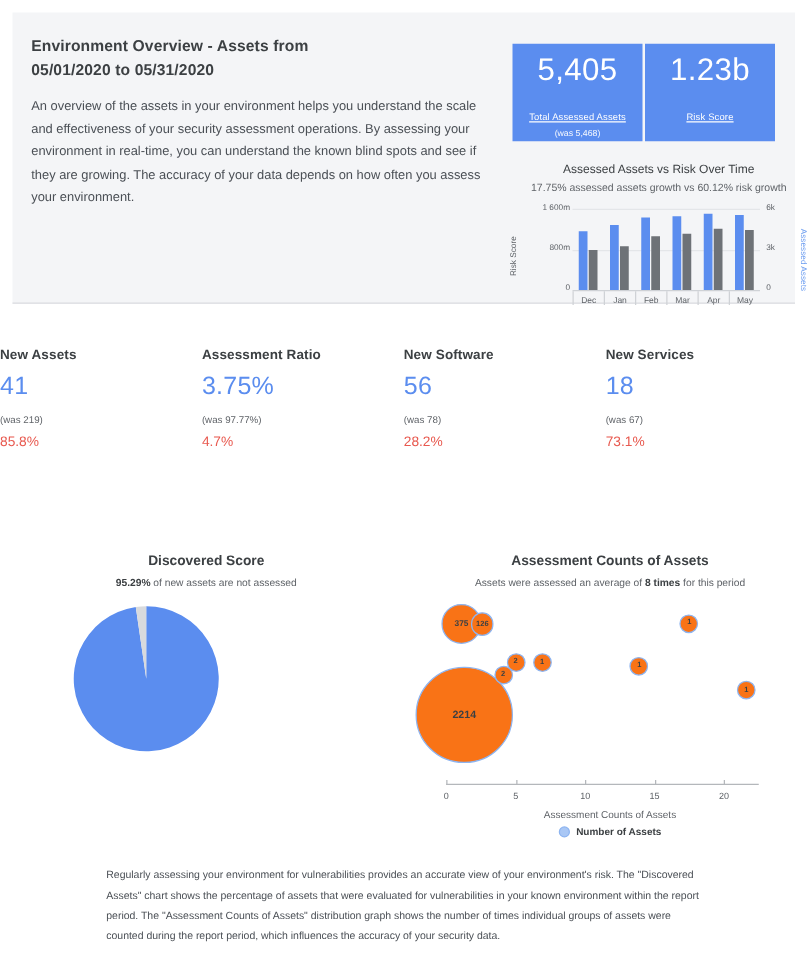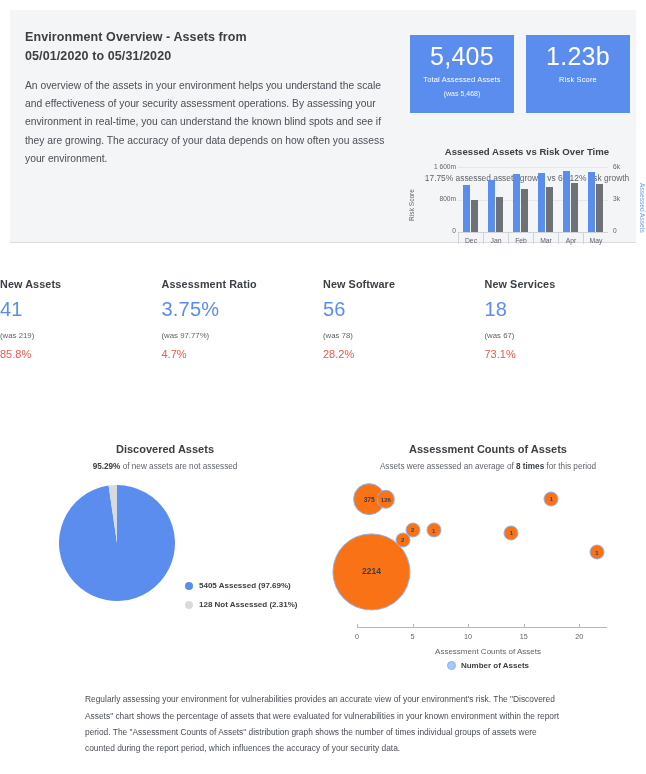--- a/index.html
+++ b/index.html
@@ -41,61 +41,62 @@
     line-height: 1.78;
     color: #4a4f55;
     margin: 0;
   }
 
   
   .kpi-cards {
     position: absolute;
     left: 400px; top: 25px;
     display: flex;
-    gap: 12px;
+    gap: 2px;
   }
   .kpi-card {
     width: 104px; height: 78px;
     background: #5b8def;
     color: #ffffff;
     display: flex;
     flex-direction: column;
     align-items: center;
     justify-content: flex-start;
     padding-top: 8px;
   }
   .kpi-value {
     font-size: 25px;
     font-weight: 300;
     line-height: 1.1;
     letter-spacing: 0.3px;
   }
   .kpi-label {
     font-size: 7.5px;
-    margin-top: 4px;
+    margin-top: 18px;
     letter-spacing: 0.15px;
+    text-decoration: underline;
   }
   .kpi-sub {
     font-size: 7px;
     margin-top: 6px;
     opacity: 0.95;
   }
 
   
   .barchart-wrap {
     position: absolute;
     left: 398px; top: 120px;
     width: 238px; height: 118px;
   }
   .bc-title {
     text-align: center;
     font-size: 9.6px;
-    font-weight: bold;
-    color: #3c4043;
-    margin: 16px;
+    font-weight: normal;
+    color: #3c4043;
+    margin: 0;
   }
   .bc-subtitle {
     text-align: center;
     font-size: 8.4px;
     color: #5f6368;
     margin: 4px 0 16px 0;
   }
   .bc-plot {
     position: absolute;
     left: 0; top: 35px;
@@ -444,39 +445,29 @@
     </div>
     <div class="metric">
       <div class="metric-label">New Services</div>
       <div class="metric-value">18</div>
       <div class="metric-prev">(was 67)</div>
       <div class="metric-delta">73.1%</div>
     </div>
   </div>
 
 <div class="pie-section">
-  <p class="chart-title">Discovered Assets</p>
+  <p class="chart-title">Discovered Score</p>
   <p class="chart-subtitle">
     <b>95.29%</b><span> of new assets are not assessed</span>
   </p>
   <div class="pie-body">
     <svg class="pie-svg" width="120" height="120" viewBox="0 0 120 120">
       <path id="pie-slice-assessed" d="M 60 60 L 60 2 A 58 58 0 1 1 51.61131366033761 2.6098445594127924 Z" fill="#5b8def"></path>
       <path id="pie-slice-not-assessed" d="M 60 60 L 51.61131366033761 2.6098445594127924 A 58 58 0 0 1 59.99999999999999 2 Z" fill="#d8dadd"></path>
     </svg>
-    <div class="pie-legend" id="pie-legend">
-        <div class="legend-row">
-          <span class="legend-dot" style="background: rgb(91, 141, 239);"></span>
-          <span class="legend-text">5405 Assessed (97.69%)</span>
-        </div>
-        <div class="legend-row">
-          <span class="legend-dot" style="background: rgb(216, 218, 221);"></span>
-          <span class="legend-text">128 Not Assessed (2.31%)</span>
-        </div>
-      </div>
   </div>
 </div>
 
 <div class="bubble-section">
   <p class="chart-title">Assessment Counts of Assets</p>
   <p class="chart-subtitle">
     <span>Assets were assessed an average of </span><b>8 times</b><span> for this period</span>
   </p>
   <div class="bubble-body">
     <div class="bubble-plot" id="bubble-plot">

